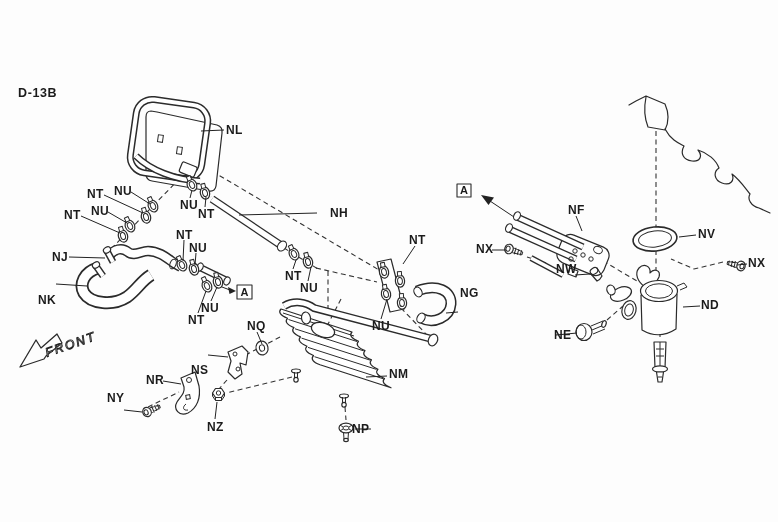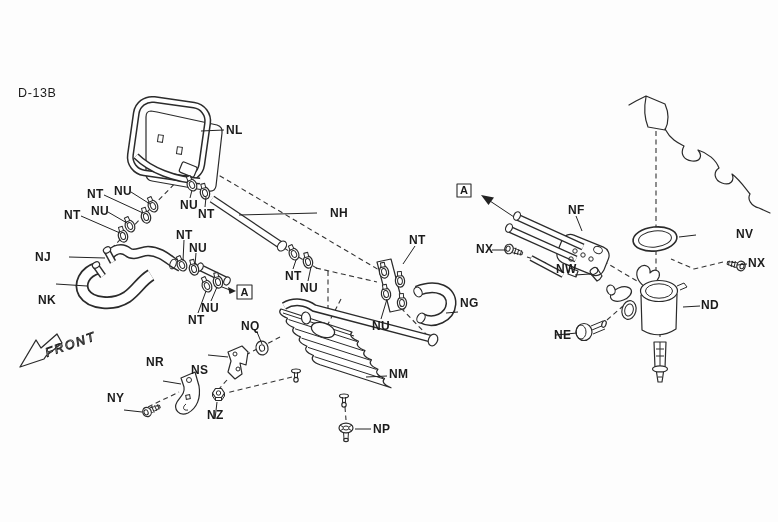--- a/index.html
+++ b/index.html
@@ -1,21 +1,21 @@
 <!DOCTYPE html>
 <html><head>
 <meta charset="utf-8">
 <style>
   html,body{margin:0;padding:0;background:#fff;}
   .stage{position:relative;width:778px;height:522px;background:#fdfdfd;overflow:hidden;
          font-family:"Liberation Sans",sans-serif;}
   .stage svg{position:absolute;left:0;top:0;}
   .lbl{position:absolute;font-weight:bold;font-size:12px;color:#1b1b1b;
        letter-spacing:.4px;white-space:nowrap;line-height:1;}
-  .code{position:absolute;left:18px;top:86px;font-weight:normal;font-size:12.5px;
+  .code{position:absolute;left:18px;top:86px;font-weight:bold;font-size:12.5px;
         color:#1b1b1b;letter-spacing:.6px;}
   
   .ln{fill:none;stroke:#2b2b2b;stroke-width:1.2;stroke-linecap:round;stroke-linejoin:round;}
   .fw{fill:#ffffff;stroke:#2b2b2b;stroke-width:1.2;stroke-linejoin:round;}
   .thin{fill:none;stroke:#2b2b2b;stroke-width:1;}
   .dash{fill:none;stroke:#333;stroke-width:1.1;stroke-dasharray:5 3.5;}
   .leader{fill:none;stroke:#222;stroke-width:1;}
   .tubeO{fill:none;stroke:#2b2b2b;stroke-linecap:butt;}
   .tubeI{fill:none;stroke:#fff;stroke-linecap:butt;}
   .refA{font-family:"Liberation Sans",sans-serif;font-weight:bold;font-size:11px;fill:#1b1b1b;}
@@ -321,38 +321,38 @@
   <span class="lbl" style="left:226px;top:124px">NL</span>
   <span class="lbl" style="left:87px;top:188px">NT</span>
   <span class="lbl" style="left:114px;top:185px">NU</span>
   <span class="lbl" style="left:64px;top:209px">NT</span>
   <span class="lbl" style="left:91px;top:205px">NU</span>
   <span class="lbl" style="left:180px;top:199px">NU</span>
   <span class="lbl" style="left:198px;top:208px">NT</span>
   <span class="lbl" style="left:330px;top:207px">NH</span>
   <span class="lbl" style="left:176px;top:229px">NT</span>
   <span class="lbl" style="left:189px;top:242px">NU</span>
-  <span class="lbl" style="left:35px;top:251px">NJ</span>
+  <span class="lbl" style="left:52px;top:251px">NJ</span>
   <span class="lbl" style="left:38px;top:294px">NK</span>
   <span class="lbl" style="left:201px;top:302px">NU</span>
   <span class="lbl" style="left:188px;top:314px">NT</span>
   <span class="lbl" style="left:285px;top:270px">NT</span>
   <span class="lbl" style="left:300px;top:282px">NU</span>
   <span class="lbl" style="left:409px;top:234px">NT</span>
   <span class="lbl" style="left:372px;top:320px">NU</span>
-  <span class="lbl" style="left:460px;top:297px">NG</span>
-  <span class="lbl" style="left:241px;top:320px">NQ</span>
+  <span class="lbl" style="left:460px;top:287px">NG</span>
+  <span class="lbl" style="left:247px;top:320px">NQ</span>
   <span class="lbl" style="left:191px;top:364px">NS</span>
-  <span class="lbl" style="left:146px;top:356px">NR</span>
+  <span class="lbl" style="left:146px;top:374px">NR</span>
   <span class="lbl" style="left:107px;top:392px">NY</span>
-  <span class="lbl" style="left:207px;top:409px">NZ</span>
+  <span class="lbl" style="left:207px;top:421px">NZ</span>
   <span class="lbl" style="left:389px;top:368px">NM</span>
-  <span class="lbl" style="left:373px;top:423px">NP</span>
+  <span class="lbl" style="left:352px;top:423px">NP</span>
   <span class="lbl" style="left:568px;top:204px">NF</span>
   <span class="lbl" style="left:476px;top:243px">NX</span>
   <span class="lbl" style="left:556px;top:263px">NW</span>
-  <span class="lbl" style="left:736px;top:228px">NV</span>
+  <span class="lbl" style="left:698px;top:228px">NV</span>
   <span class="lbl" style="left:748px;top:257px">NX</span>
   <span class="lbl" style="left:701px;top:299px">ND</span>
   <span class="lbl" style="left:554px;top:329px">NE</span>
 </div>
 
 </div>
 
 </body></html>

